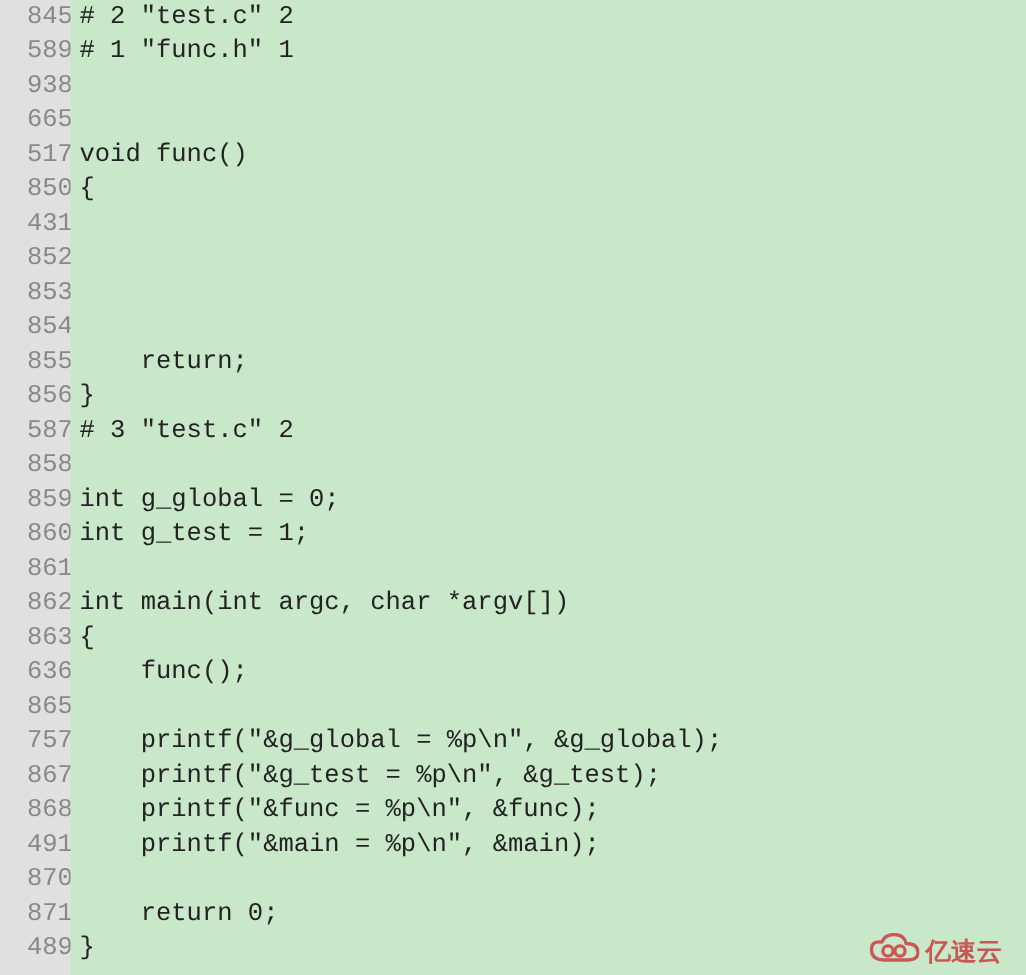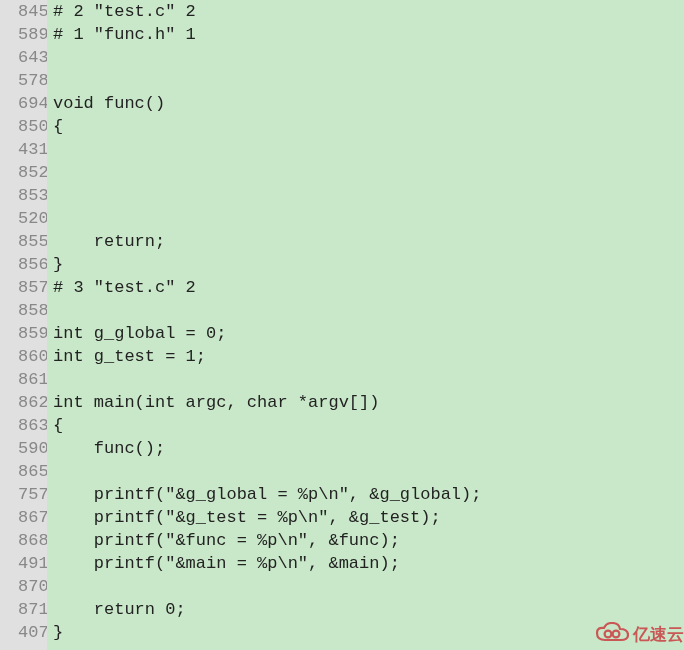--- a/index.html
+++ b/index.html
@@ -30,21 +30,21 @@
   .code {
     background: #c9e8c9;
     color: #222;
     padding-left: 6px;
     flex: 1 1 auto;
     white-space: pre;
   }
   .code div { height: 23px; }
   .watermark {
     position: absolute;
-    right: 0;
+    right: 16px;
     bottom: 4px;
     display: flex;
     align-items: center;
     gap: 4px;
     opacity: 0.95;
     pointer-events: none;
   }
   .wm-logo {
     width: 34px;
     height: 24px;
@@ -58,46 +58,46 @@
     font-weight: 600;
   }
 </style>
 </head>
 <body>
 
 <div class="code-wrap">
   <div class="gutter" id="gutter">
       <div>845</div>
       <div>589</div>
-      <div>643</div>
-      <div>578</div>
-      <div>694</div>
+      <div>938</div>
+      <div>665</div>
+      <div>517</div>
       <div>850</div>
       <div>431</div>
       <div>852</div>
       <div>853</div>
-      <div>520</div>
+      <div>854</div>
       <div>855</div>
       <div>856</div>
-      <div>857</div>
+      <div>587</div>
       <div>858</div>
       <div>859</div>
       <div>860</div>
       <div>861</div>
       <div>862</div>
       <div>863</div>
-      <div>590</div>
+      <div>636</div>
       <div>865</div>
       <div>757</div>
       <div>867</div>
       <div>868</div>
       <div>491</div>
       <div>870</div>
       <div>871</div>
-      <div>407</div>
+      <div>489</div>
     </div>
   <div class="code" id="code"><div># 2 "test.c" 2</div><div># 1 "func.h" 1</div><div>&nbsp;</div><div>&nbsp;</div><div>void func()</div><div>{</div><div>&nbsp;</div><div>&nbsp;</div><div>&nbsp;</div><div>&nbsp;</div><div>    return;</div><div>}</div><div># 3 "test.c" 2</div><div>&nbsp;</div><div>int g_global = 0;</div><div>int g_test = 1;</div><div>&nbsp;</div><div>int main(int argc, char *argv[])</div><div>{</div><div>    func();</div><div>&nbsp;</div><div>    printf("&amp;g_global = %p\n", &amp;g_global);</div><div>    printf("&amp;g_test = %p\n", &amp;g_test);</div><div>    printf("&amp;func = %p\n", &amp;func);</div><div>    printf("&amp;main = %p\n", &amp;main);</div><div>&nbsp;</div><div>    return 0;</div><div>}</div></div>
 </div>
 
 <div class="watermark">
   <span class="wm-logo">
     <svg viewBox="0 0 34 24" width="34" height="24">
       <path d="M10 18 Q2 18 2 11 Q2 5 9 6 Q11 1 17 1 Q24 1 25 7 Q33 7 33 13 Q33 18 26 18 Z" fill="none" stroke="#c85050" stroke-width="2.2" stroke-linejoin="round"></path>
       <circle cx="13" cy="12" r="3.4" fill="none" stroke="#c85050" stroke-width="2.2"></circle>
       <circle cx="21" cy="12" r="3.4" fill="none" stroke="#c85050" stroke-width="2.2"></circle>

